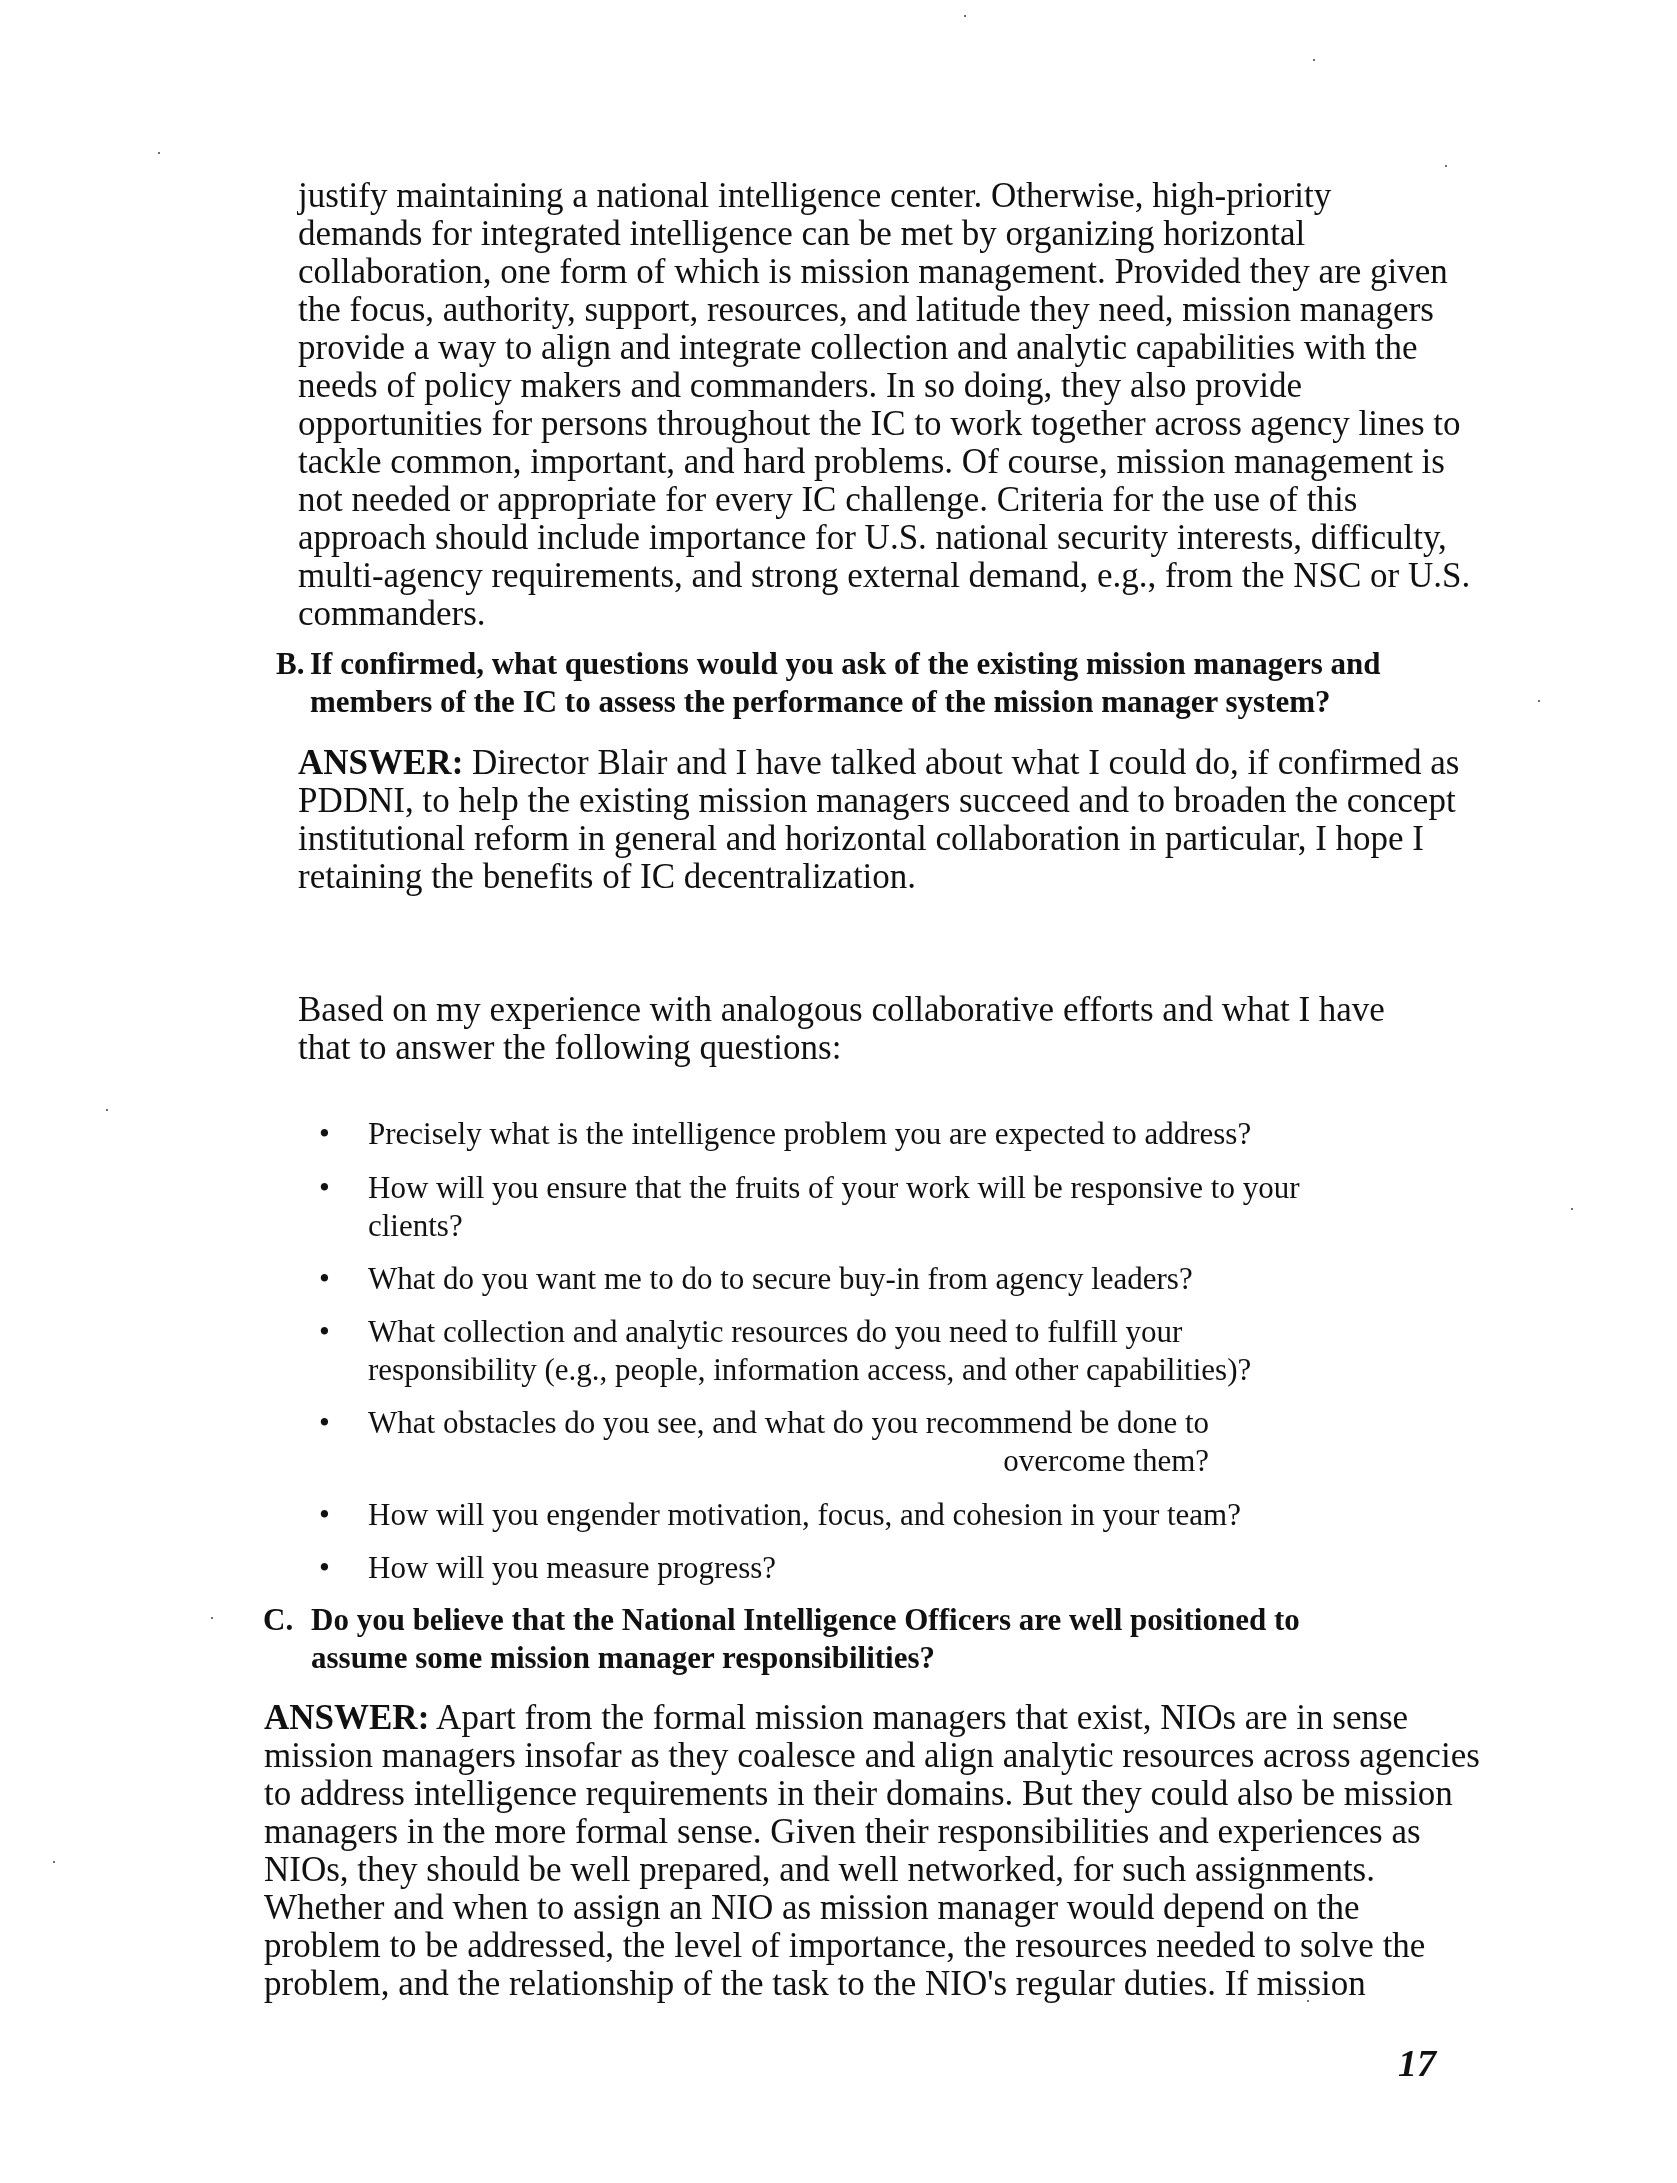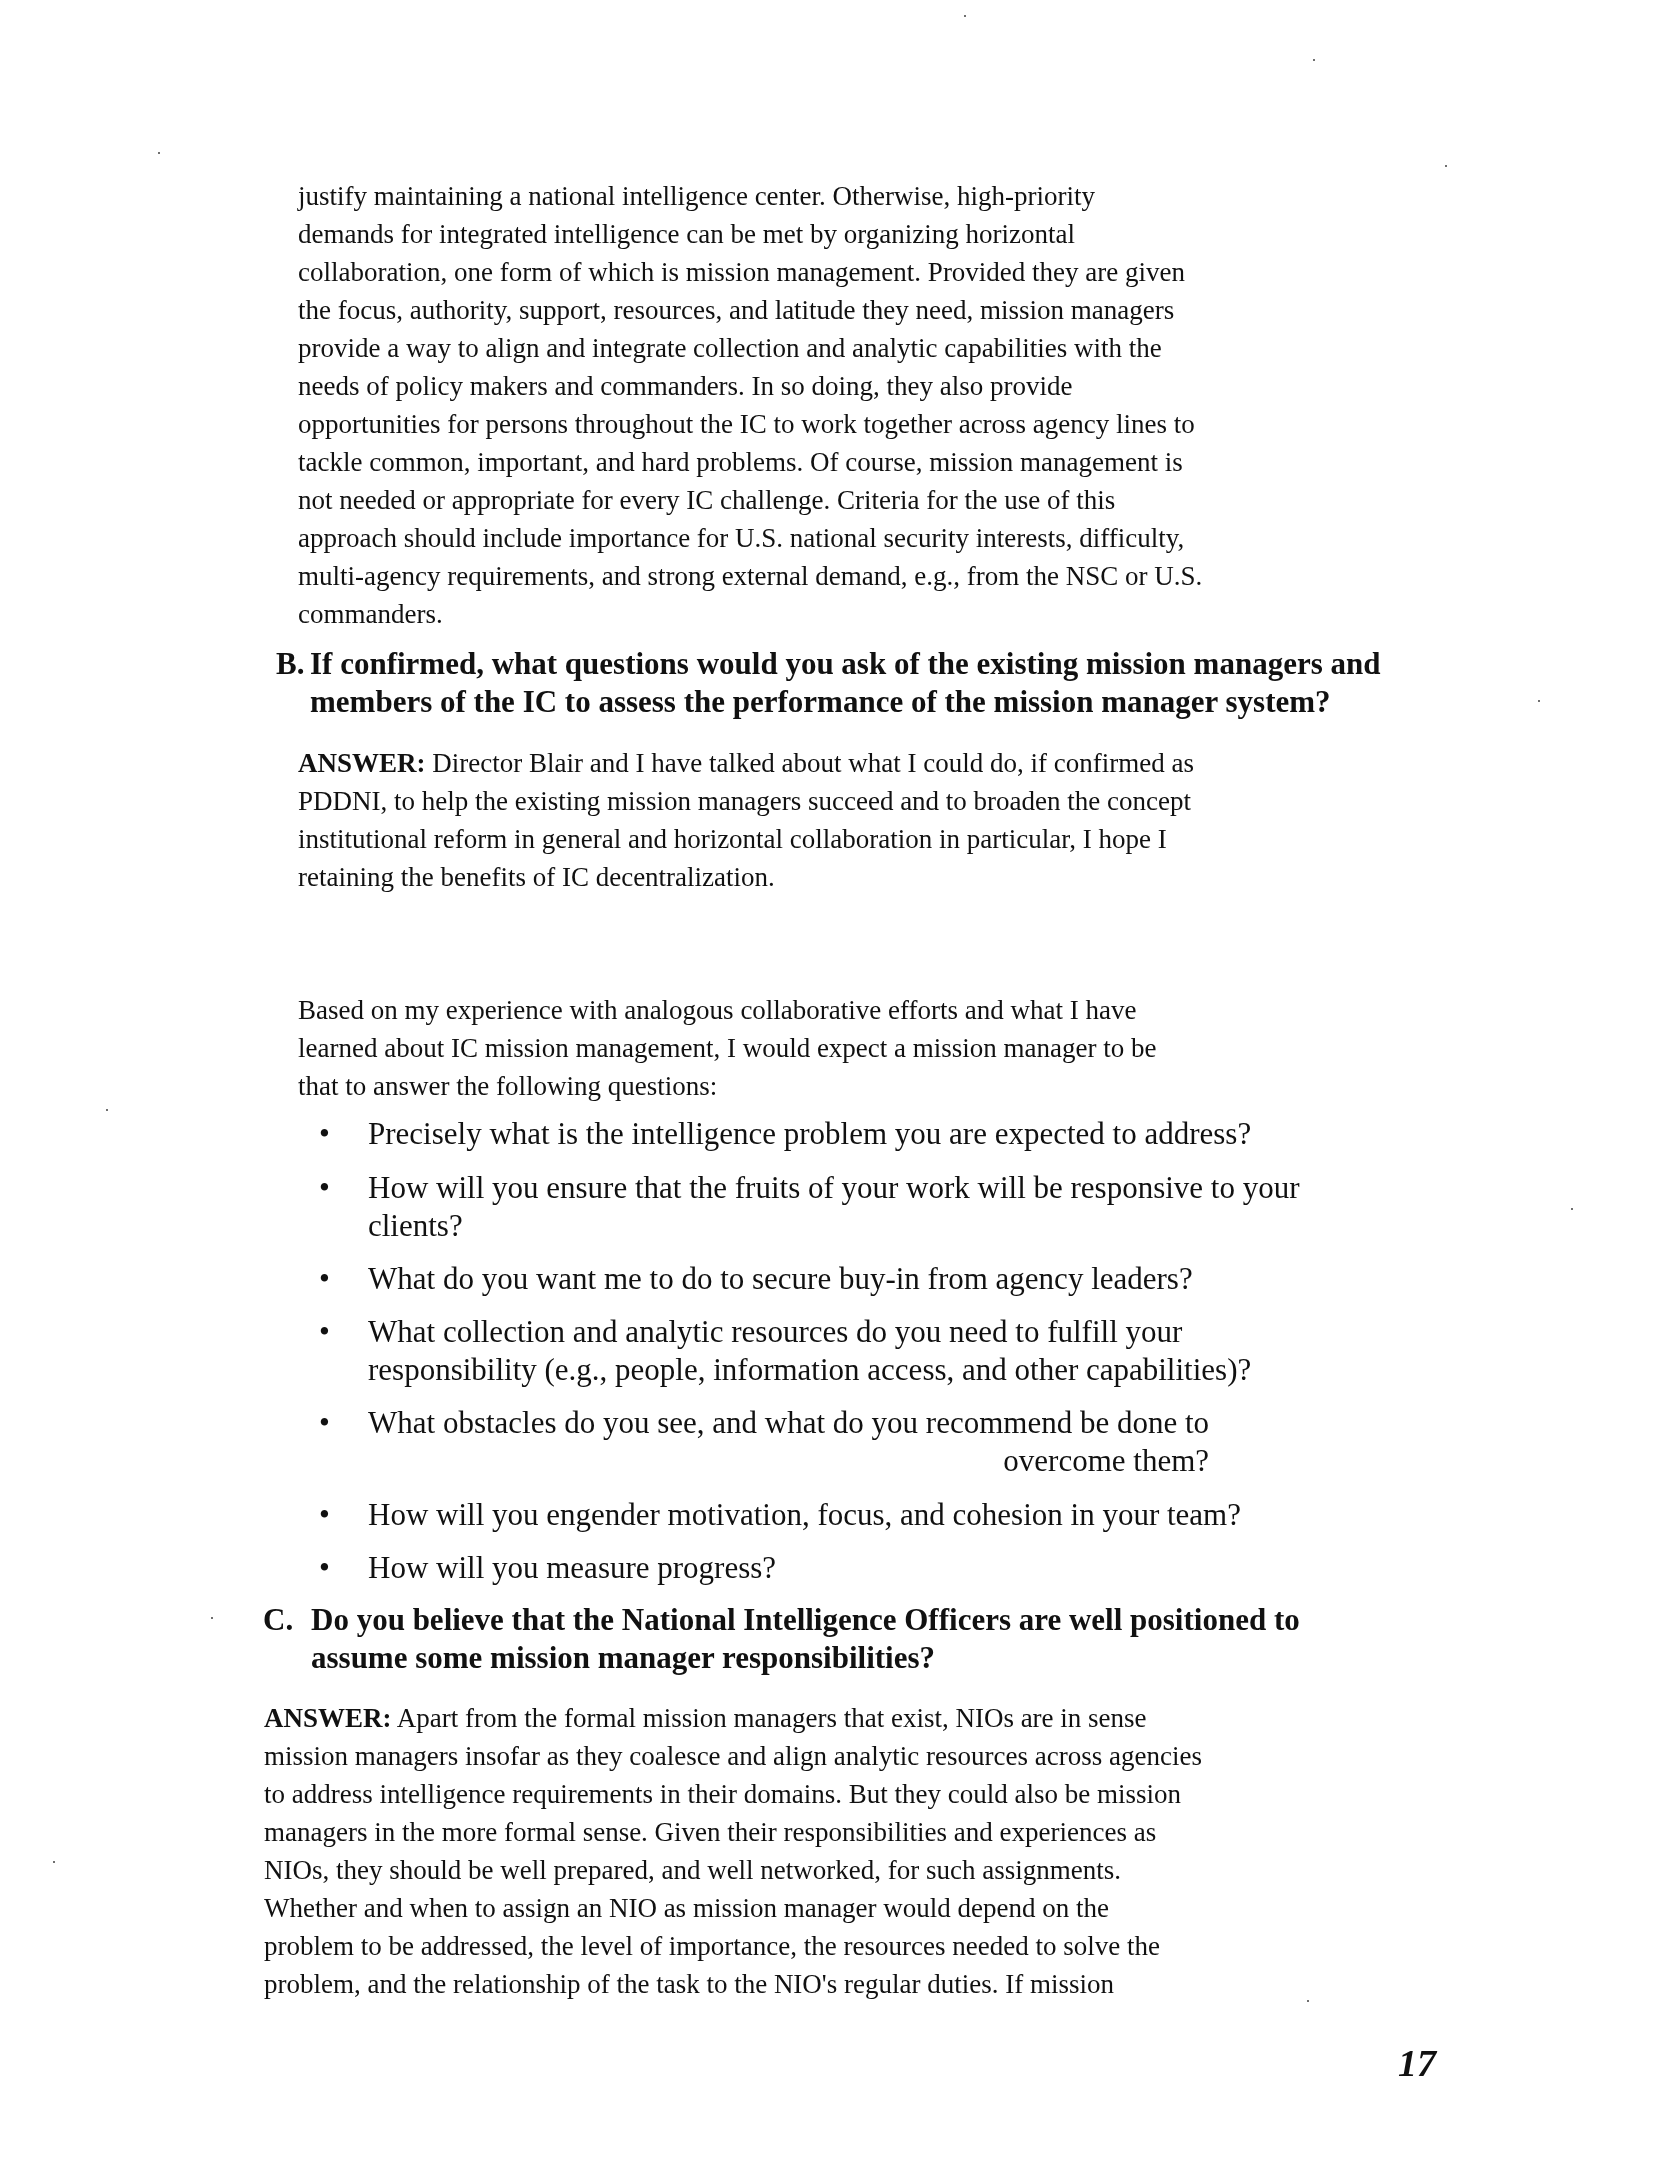--- a/index.html
+++ b/index.html
@@ -4,21 +4,21 @@
 <style>
   html, body { margin: 0; padding: 0; background: #ffffff; }
   body {
     width: 1678px; height: 2183px; position: relative; overflow: hidden;
     font-family: "Liberation Serif", "DejaVu Serif", serif;
     color: #111111;
   }
   .page { position: absolute; left: 0; top: 0; width: 1678px; height: 2183px; }
   .para {
     position: absolute;
-    font-size: 27px;
+    font-size: 35px;
     line-height: 38px;
     margin: 0;
   }
   .para .line { display: block; white-space: nowrap; }
   .heading { font-weight: bold; font-size: 31px; line-height: 38px; position: absolute; margin: 0; }
   .heading .letter { position: absolute; left: 0; top: 0; }
   .heading .text { position: absolute; top: 0; }
   .heading .text .line { display: block; white-space: nowrap; }
   .bold { font-weight: bold; }
   .bullet-item { position: absolute; font-size: 31px; line-height: 38px; }
@@ -60,21 +60,20 @@
     <span class="line"><span class="bold">ANSWER:</span><span>  Director Blair and I have talked about what I could do, if confirmed as</span></span>
     <div id="b-answer-lines">
         <span class="line">PDDNI, to help the existing mission managers succeed and to broaden the concept</span>
         <span class="line">institutional reform in general and horizontal collaboration in particular, I hope I</span>
         <span class="line">retaining the benefits of IC decentralization.</span>
       </div>
   </div>
 
   <div class="para" id="b-followup" style="left:298px; top:991px;">
       <span class="line">Based on my experience with analogous collaborative efforts and what I have</span>
-      <span class="line">learned about IC mission management, I would expect a mission manager to be</span>
       <span class="line">that to answer the following questions:</span>
     </div>
 
   <div id="bullets">
       <div class="bullet-item" style="left: 319px; top: 1115px; width: 1122px;">
         <span class="dot">•</span>
         <div class="btext" style="left: 49px;">
           <span class="line">Precisely what is the intelligence problem you are expected to address?</span>
         </div>
       </div>

